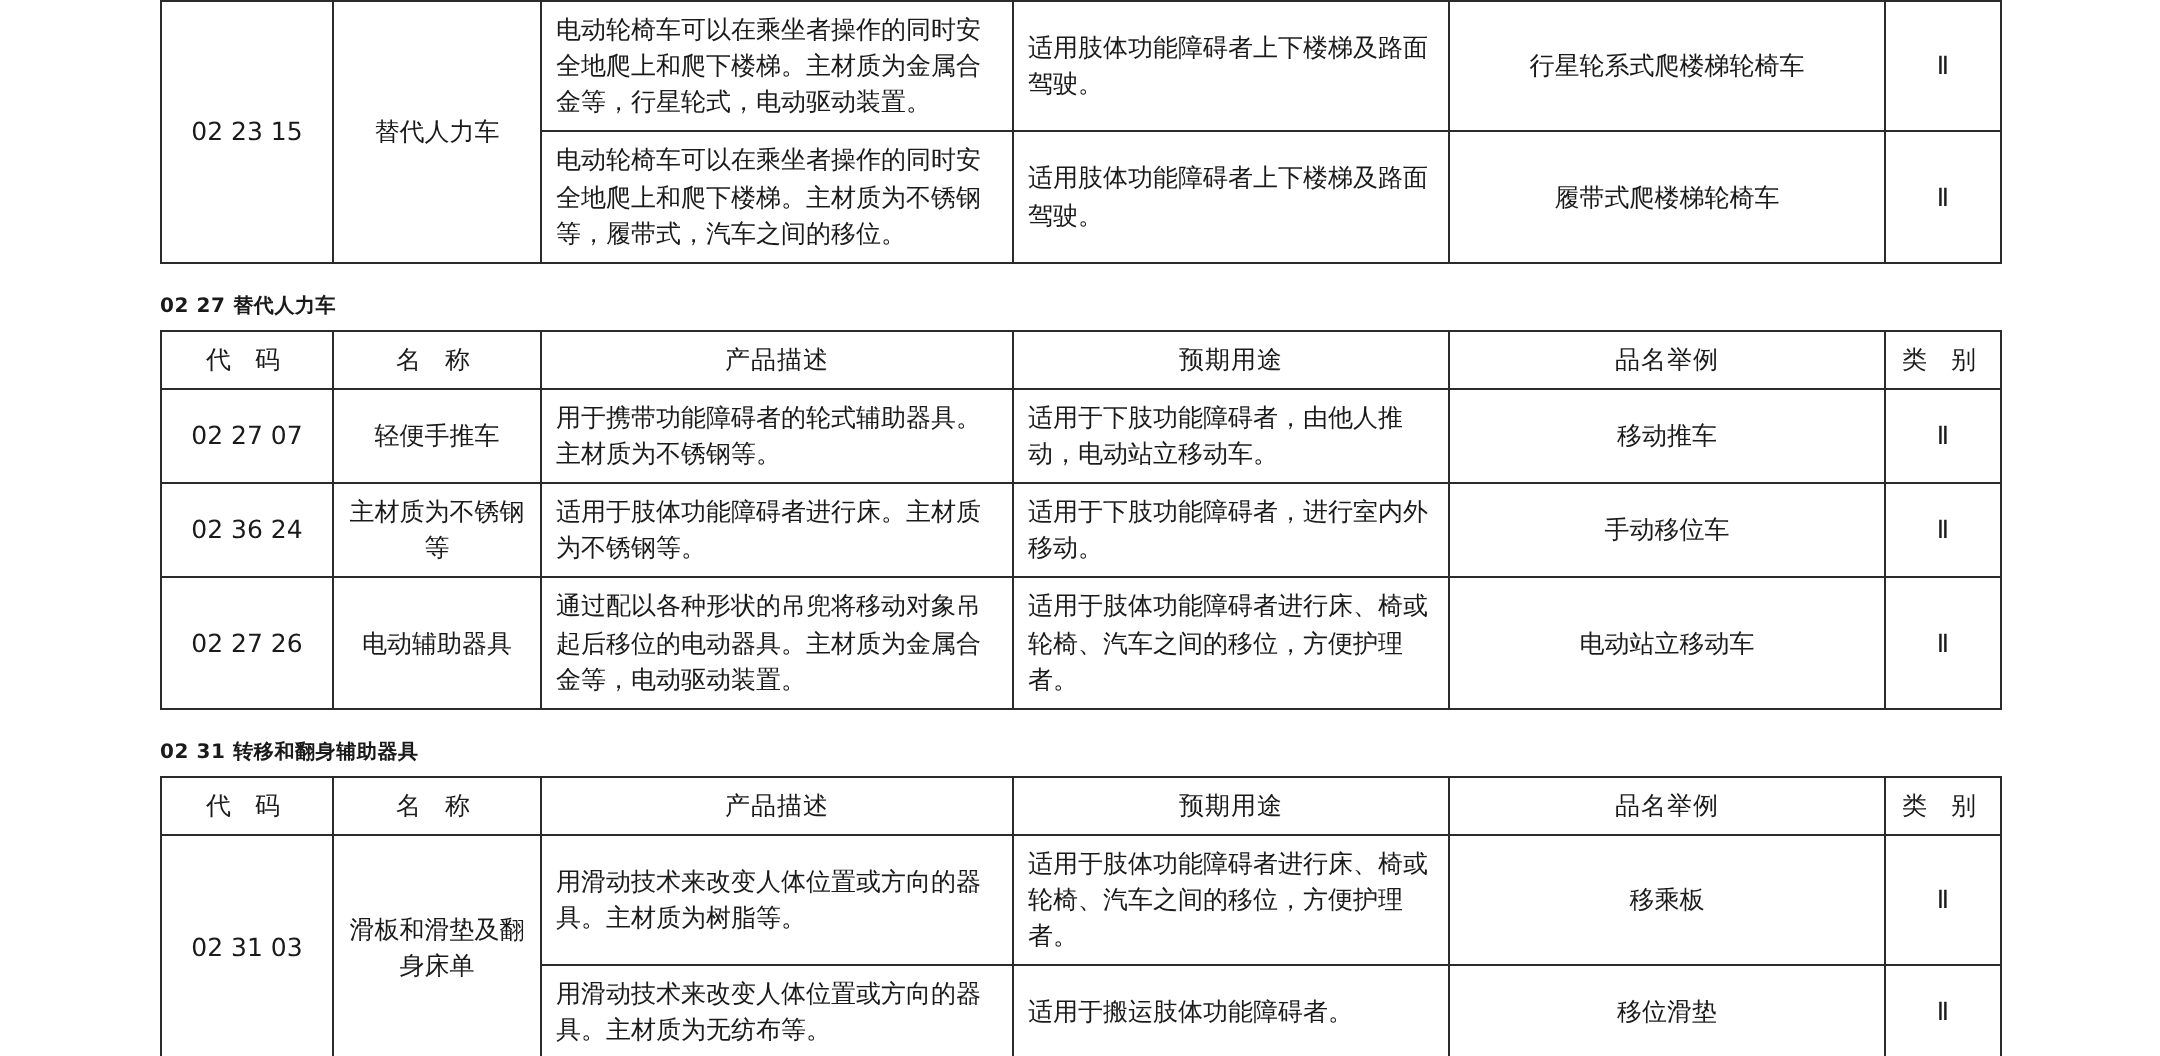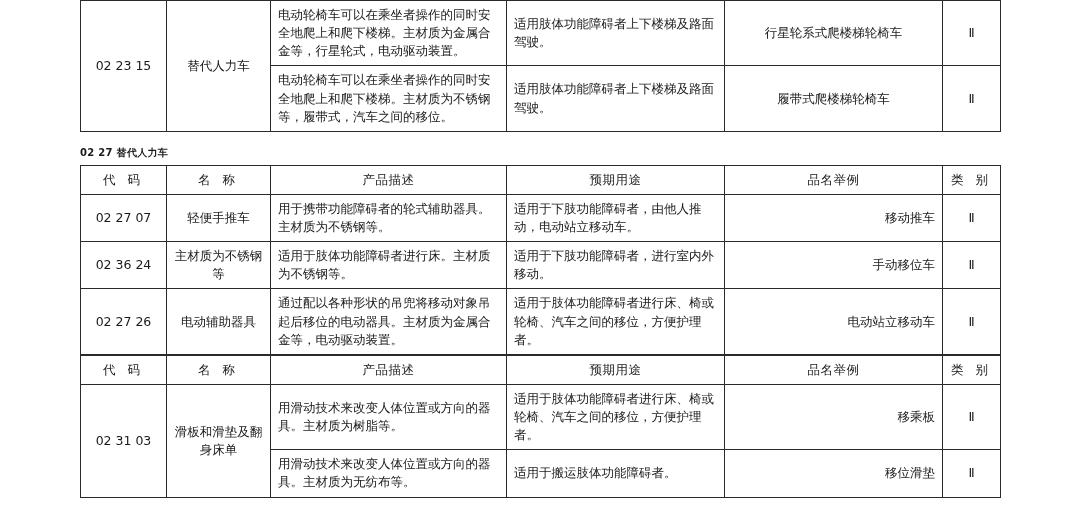--- a/index.html
+++ b/index.html
@@ -35,21 +35,21 @@
     font-weight: normal;
   }
   .col-code   { width: 86px; }
   .col-name   { width: 104px; }
   .col-desc   { width: 236px; }
   .col-use    { width: 218px; }
   .col-exam   { width: 218px; }
   .col-class  { width: 58px; }
 
   .c-center { text-align: center; }
-  .c-left   { text-align: right; }
+  .c-left   { text-align: center; }
 
   thead td {
     text-align: center;
     font-weight: normal;
     letter-spacing: 0.5px;
   }
   .hdr-spaced { letter-spacing: 4px; }
 
   .section-title {
     font-size: 10px;
@@ -133,20 +133,21 @@
         <td class="c-center">02 27 26</td>
         <td class="c-center">电动辅助器具</td>
         <td class="cell-desc">通过配以各种形状的吊兜将移动对象吊起后移位的电动器具。主材质为金属合金等，电动驱动装置。</td>
         <td class="cell-desc">适用于肢体功能障碍者进行床、椅或轮椅、汽车之间的移位，方便护理者。</td>
         <td class="c-left">电动站立移动车</td>
         <td class="c-center">Ⅱ</td>
       </tr>
     </tbody>
   </table>
 
+  <div class="section-title">02 31 转移和翻身辅助器具</div>
   <table class="doc-table">
     <colgroup>
       <col class="col-code">
         <col class="col-name">
         <col class="col-desc">
       <col class="col-use">
         <col class="col-exam">
         <col class="col-class">
     </colgroup>
     <thead>

